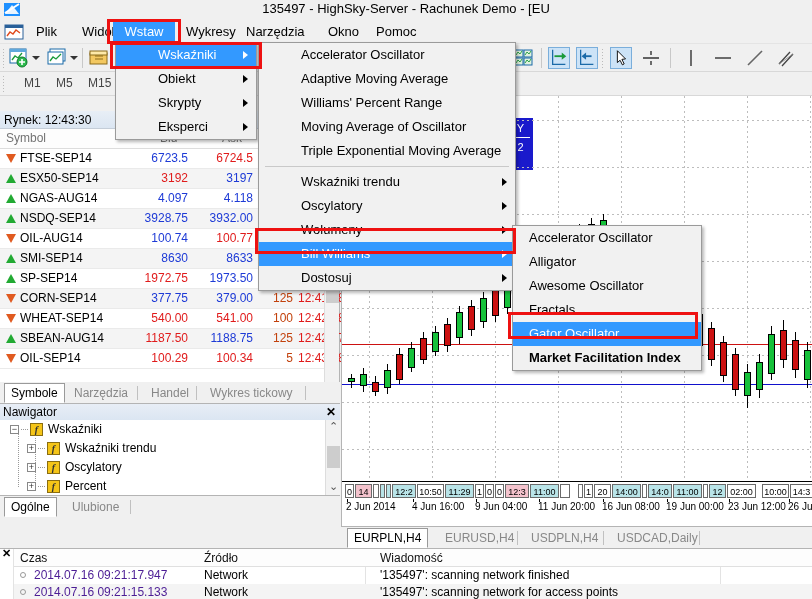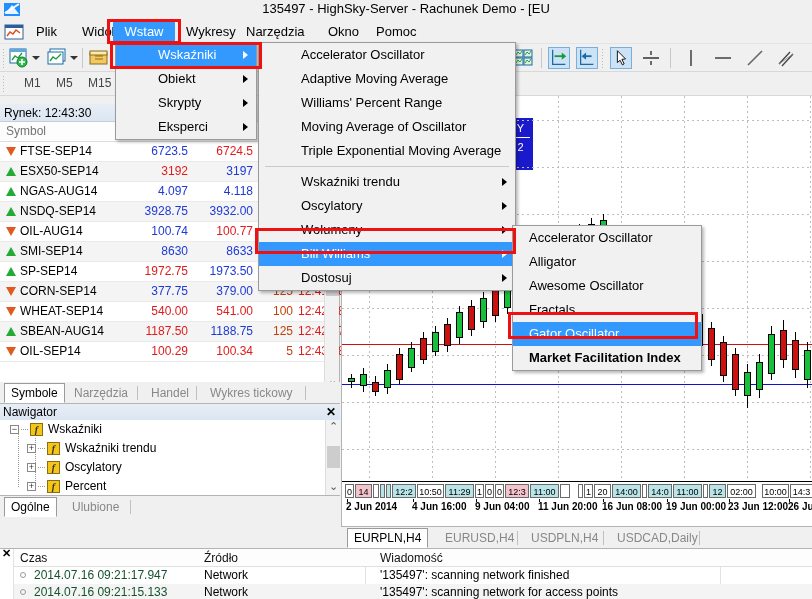--- a/index.html
+++ b/index.html
@@ -62,21 +62,21 @@
   .periodbar {
     position:absolute; left:0; top:72px; width:812px; height:24px;
     background:#f0f0f0; border-bottom:1px solid #d8d8d8;
   }
   .periodbar .grip { position:absolute; left:2px; top:3px; width:3px;height:18px;
     background-image: radial-gradient(#bbb 40%, transparent 41%); background-size:3px 3px; }
   .pitem { position:absolute; top:4px; font-size:12px; color:#444; }
 
   
   .mw {
-    position:absolute; left:0; top:104px; width:340px; height:286px;
+    position:absolute; left:0; top:111px; width:340px; height:286px;
     background:#fff; border:1px solid #b4b4b4; border-left:none; border-top:none;
   }
   .mw-title {
     position:absolute; left:0; top:0; width:339px; height:18px; line-height:18px;
     background:linear-gradient(#e8eef6,#dbe6f2); border-bottom:1px solid #c4cdd8;
     font-size:12px; color:#000; padding-left:4px; font-weight:normal;
   }
   .mw-head {
     position:absolute; left:0; top:18px; width:339px; height:20px;
     background:#fdfdfd; border-bottom:1px solid #ddd;
@@ -156,37 +156,37 @@
 
   
   .buybox { position:absolute; background:#1a1acc; color:#fff; font-size:11px; text-align:center; }
 
   
   .timescale { position:absolute; left:0; top:385px; width:471px; height:37px; background:#fff; border-top:1px solid #000; }
   .ts-tags { position:absolute; left:0; top:2px; height:15px; width:471px; }
   .ts-tag { position:absolute; top:0; height:14px; line-height:14px; font-size:9px;
       border:1px solid #6a6a6a; text-align:center; white-space:nowrap; overflow:hidden; }
   .ts-tag.cy { background:#b9e4e8; } .ts-tag.pk { background:#f4c3cd; } .ts-tag.wh { background:#fff; }
-  .ts-lbl { position:absolute; top:19px; font-size:10px; color:#000; white-space:nowrap;font-weight:bold; }
+  .ts-lbl { position:absolute; top:19px; font-size:10px; color:#000; white-space:nowrap; }
   .ts-tick { position:absolute; top:17px; width:1px; height:3px; background:#000; }
 
   .charttabs { position:absolute; left:341px; top:526px; width:471px; height:22px; background:#f0f0f0; border-top:1px solid #b4b4b4; }
 
   
   .terminal {
     position:absolute; left:0; top:548px; width:812px; height:51px; background:#fff;
     border-top:1px solid #b4b4b4;
   }
   .term-x { position:absolute; left:2px; top:-2px; font-size:11px; font-weight:bold; }
   .term-head { position:absolute; left:14px; top:0; width:798px; height:18px; background:#fdfdfd; border-bottom:1px solid #e0e0e0; }
   .term-head span { position:absolute; top:2px; font-size:12px; color:#111; }
   .term-row { position:absolute; left:14px; width:798px; height:17px; }
   .term-row.odd { background:#f4f4f4; }
   .term-row .bullet { position:absolute; left:6px; top:5px; width:6px; height:6px; border:1px solid #999; border-radius:50%; }
-  .term-row .t { position:absolute; left:20px; top:1px; font-size:12px; color:#14532d; }
+  .term-row .t { position:absolute; left:20px; top:1px; font-size:12px; color:#4c1d95; }
   .term-row .s { position:absolute; left:190px; top:1px; font-size:12px; color:#000; }
   .term-row .m { position:absolute; left:366px; top:1px; font-size:12px; color:#000; }
   .term-vsep { position:absolute; width:1px; top:0; height:51px; background:#e3e3e3; }
 
   
   .popup {
     position:absolute; background:#f1f1f1; border:1px solid #9a9a9a;
     box-shadow:2px 2px 3px rgba(0,0,0,.28);
   }
   .pop-item { position:relative; height:24px; line-height:24px; padding-left:42px; font-size:13px; color:#000; white-space:nowrap; }

